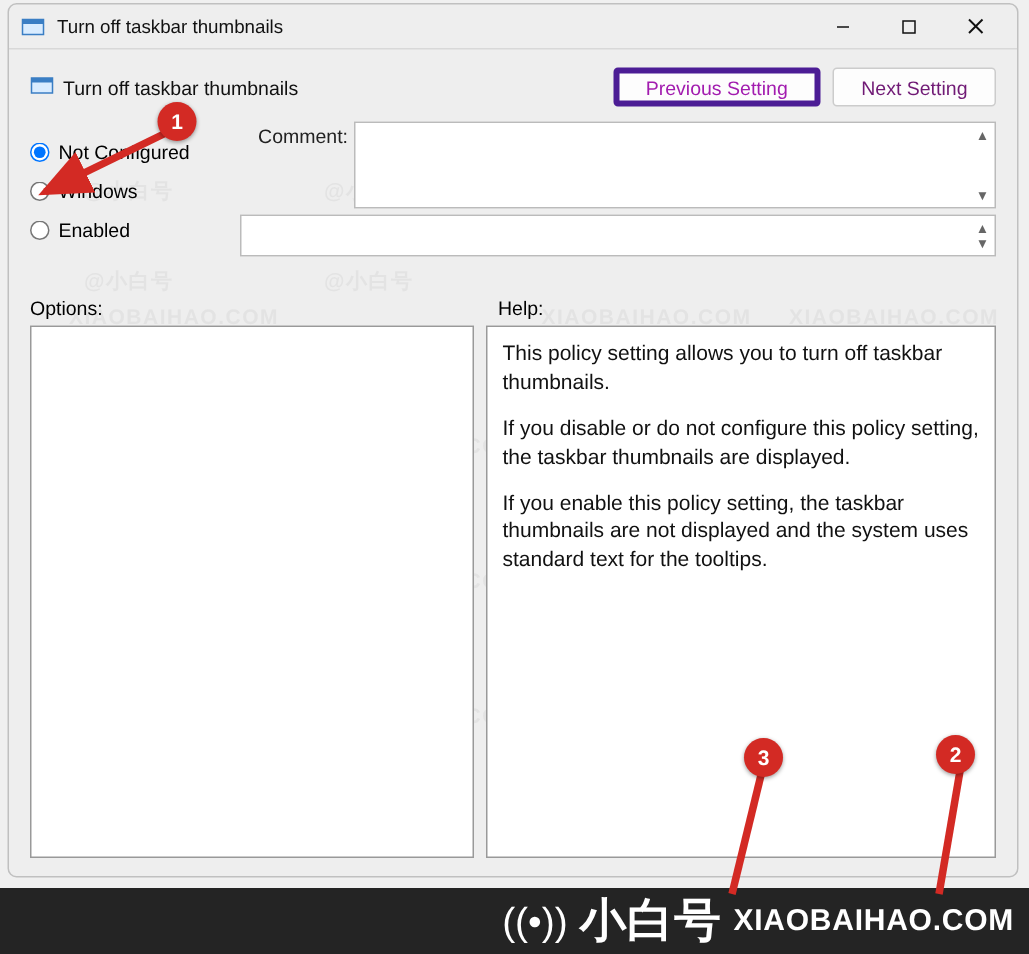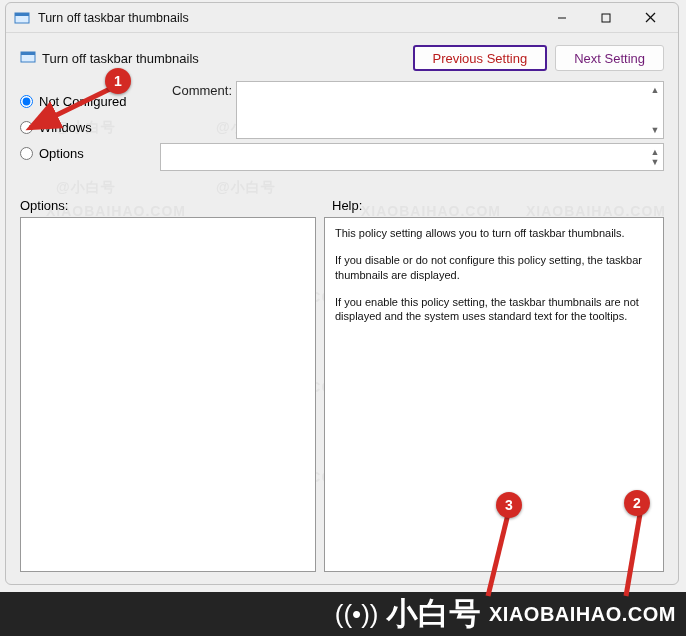--- a/index.html
+++ b/index.html
@@ -53,21 +53,21 @@
   }
   .subtitle { font-size: 13px; color: #111; flex: 1; display:flex; align-items:center; gap:6px;}
   .nav-btn {
     height: 26px;
     padding: 0 18px;
     background: #fdfdfd;
     border: 1px solid #ccc;
     border-radius: 3px;
     font-size: 13px;
   }
-  .nav-btn.prev { border: 2px solid #4c1d95; color: #b91c1c; text-align: right; }
+  .nav-btn.prev { border: 4px solid #4c1d95; color: #a21caf; text-align: right; }
   .nav-btn.next { color: #701a75; }
   .config-area {
     display: flex;
     padding: 0 6px;
     gap: 10px;
   }
   .radio-col {
     width: 130px;
     padding-top: 8px;
   }
@@ -90,21 +90,21 @@
     display:flex; align-items:center; justify-content:center;
     color:#666; font-size:9px;
   }
   .lower-labels { display:flex; padding: 4px 6px 4px 6px; gap: 10px; margin-top: 19px;}
   .lower-labels .lbl { font-size:13px; }
   .lower-labels .lbl.left { width: 302px; }
   .panes { flex:1; display:flex; padding: 0 6px 6px 6px; gap: 8px;}
   .pane {
     flex:1; background:#fff; border:1px solid #999;
     padding: 8px 10px;
-    font-size: 11px; color:#111;
+    font-size: 14px; color:#111;
     overflow:hidden;
   }
   .pane.left { flex: 0 0 296px; }
   .pane p { margin: 0 0 12px 0; line-height: 1.35; }
   .supported-text { padding: 4px 8px; font-size:13px; color:#222; }
 
   
   .anno-circle {
     position:absolute;
     width: 26px; height:26px;
@@ -219,21 +219,21 @@
         <label class="radio-item">
           <input type="radio" name="state" checked="" style="">
           <span>Not Configured</span>
         </label>
         <label class="radio-item">
           <input type="radio" name="state" style="">
           <span>Windows</span>
         </label>
         <label class="radio-item">
           <input type="radio" name="state" style="">
-          <span>Options</span>
+          <span>Enabled</span>
         </label>
       </div>
 
       <div class="right-col">
         <div class="field-row">
           <div class="field-label">Comment:</div>
           <div class="text-box">
             <div class="scroll-arrow" style="top:0">▲</div>
             <div class="scroll-arrow" style="bottom:0">▼</div>
           </div>

